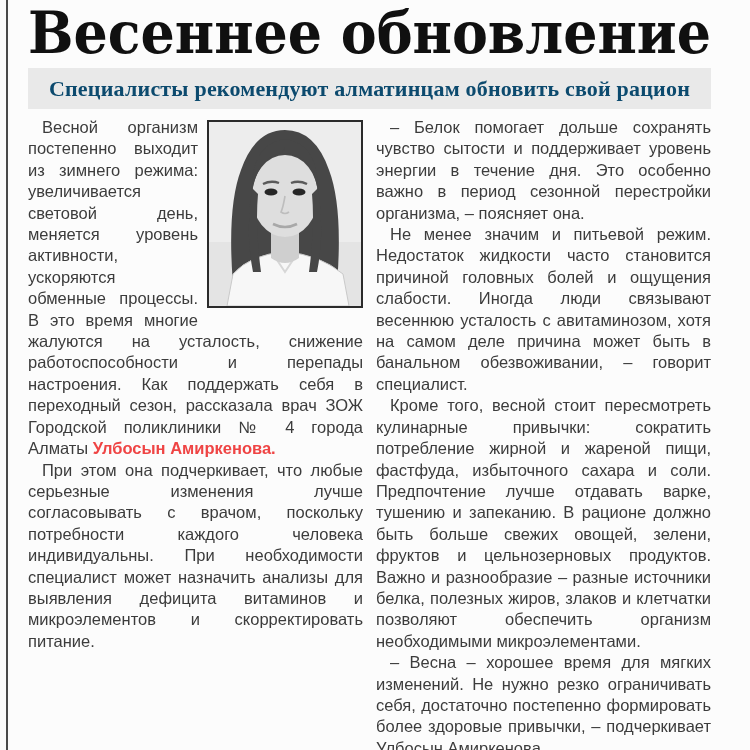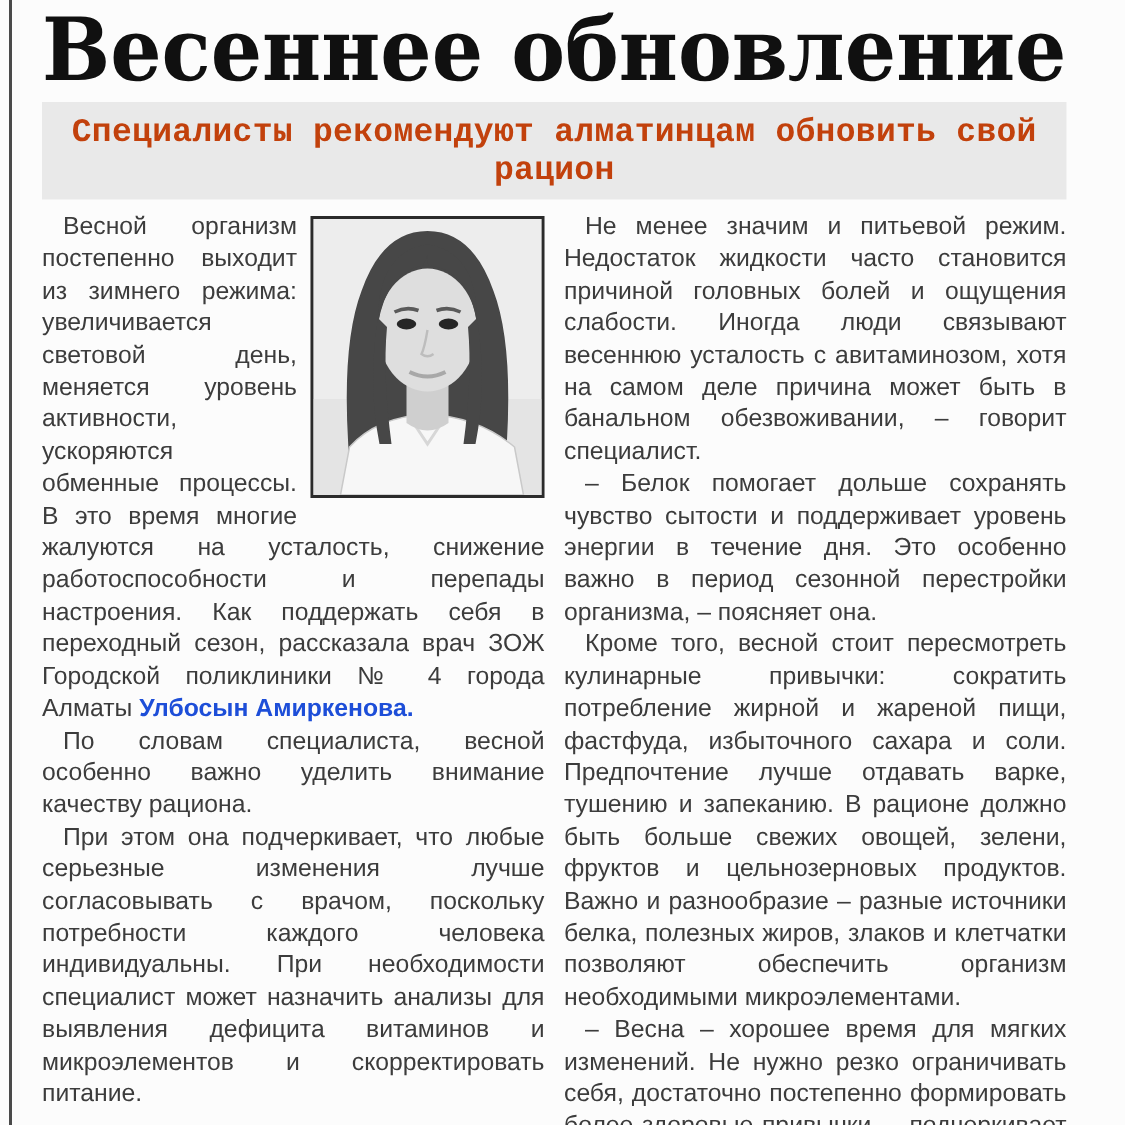--- a/index.html
+++ b/index.html
@@ -20,29 +20,29 @@
     font-family:"DejaVu Serif","Liberation Serif",serif;
     font-weight:bold;fill:#101010;
   }
   .subtitle-band{
     margin-top:4px;
     background:#e9e9e9;
     text-align:center;
     padding:8px 4px 7px 4px;
   }
   .subtitle-band .subtitle{
-    font-family:Liberation Mono, monospace;
-    font-weight:bold;font-size:22px;color:#c2410c;letter-spacing:0.2px;margin-top:16px;
+    font-family:Liberation Serif, serif;
+    font-weight:bold;font-size:22px;color:#0c4a6e;letter-spacing:0.2px;margin-top:16px;
   }
   .columns{
     display:flex;gap:13px;margin-top:8px;
   }
   .col{width:345px;color:#3c3c3c;font-size:16.5px;line-height:21.4px;text-align:justify;}
   .col p{margin:0;text-indent:14px;}
-  .col p b{color:#1d4ed8;}
+  .col p b{color:#ef4444;}
   .photo-box{
     float:right;
     width:152px;height:184px;
     border:2px solid #2b2b2b;
     margin:3px 0 5px 9px;
     background:#ececec;
   }
   .photo-box svg{display:block;width:100%;height:100%;}
 </style>
 </head>
@@ -90,28 +90,27 @@
 
             <ellipse cx="62" cy="70" rx="6.5" ry="3.6" fill="#262626"></ellipse>
             <ellipse cx="90" cy="70" rx="6.5" ry="3.6" fill="#262626"></ellipse>
 
             <path d="M76,74 Q74,86 72,90 Q76,93 80,90" fill="none" stroke="#bdbdbd" stroke-width="1.6"></path>
 
             <path d="M64,102 Q76,108 88,102" fill="none" stroke="#a8a8a8" stroke-width="2.6"></path>
           </svg>
         </div>
         <p><span>Весной организм постепенно выходит из зимнего режима: увеличивается световой день, меняется уровень активности, ускоряются обменные процессы. В это время многие жалуются на усталость, снижение работоспособности и перепады настроения. Как поддержать себя в переходный сезон, рассказала врач ЗОЖ Городской поликлиники № 4 города Алматы</span> <b>Улбосын Амиркенова.</b></p>
-        <p>По словам специалиста, весной особенно важно уделить внимание качеству рациона.</p>
         <p>При этом она подчеркивает, что любые серьезные изменения лучше согласовывать с врачом, поскольку потребности каждого человека индивидуальны. При необходимости специалист может назначить анализы для выявления дефицита витаминов и микроэлементов и скорректировать питание.</p>
 
       </div>
 
       <div class="col">
+        <p>– Белок помогает дольше сохранять чувство сытости и поддерживает уровень энергии в течение дня. Это особенно важно в период сезонной перестройки организма, – поясняет она.</p>
         <p>Не менее значим и питьевой режим. Недостаток жидкости часто становится причиной головных болей и ощущения слабости. Иногда люди связывают весеннюю усталость с авитаминозом, хотя на самом деле причина может быть в банальном обезвоживании, – говорит специалист.</p>
-        <p>– Белок помогает дольше сохранять чувство сытости и поддерживает уровень энергии в течение дня. Это особенно важно в период сезонной перестройки организма, – поясняет она.</p>
         <p>Кроме того, весной стоит пересмотреть кулинарные привычки: сократить потребление жирной и жареной пищи, фастфуда, избыточного сахара и соли. Предпочтение лучше отдавать варке, тушению и запеканию. В рационе должно быть больше свежих овощей, зелени, фруктов и цельнозерновых продуктов. Важно и разнообразие – разные источники белка, полезных жиров, злаков и клетчатки позволяют обеспечить организм необходимыми микроэлементами.</p>
         <p>– Весна – хорошее время для мягких изменений. Не нужно резко ограничивать себя, достаточно постепенно формировать более здоровые привычки, – подчеркивает Улбосын Амиркенова.</p>
 
       </div>
 
     </div>
   </div>
 </div>
 
 </body></html>

